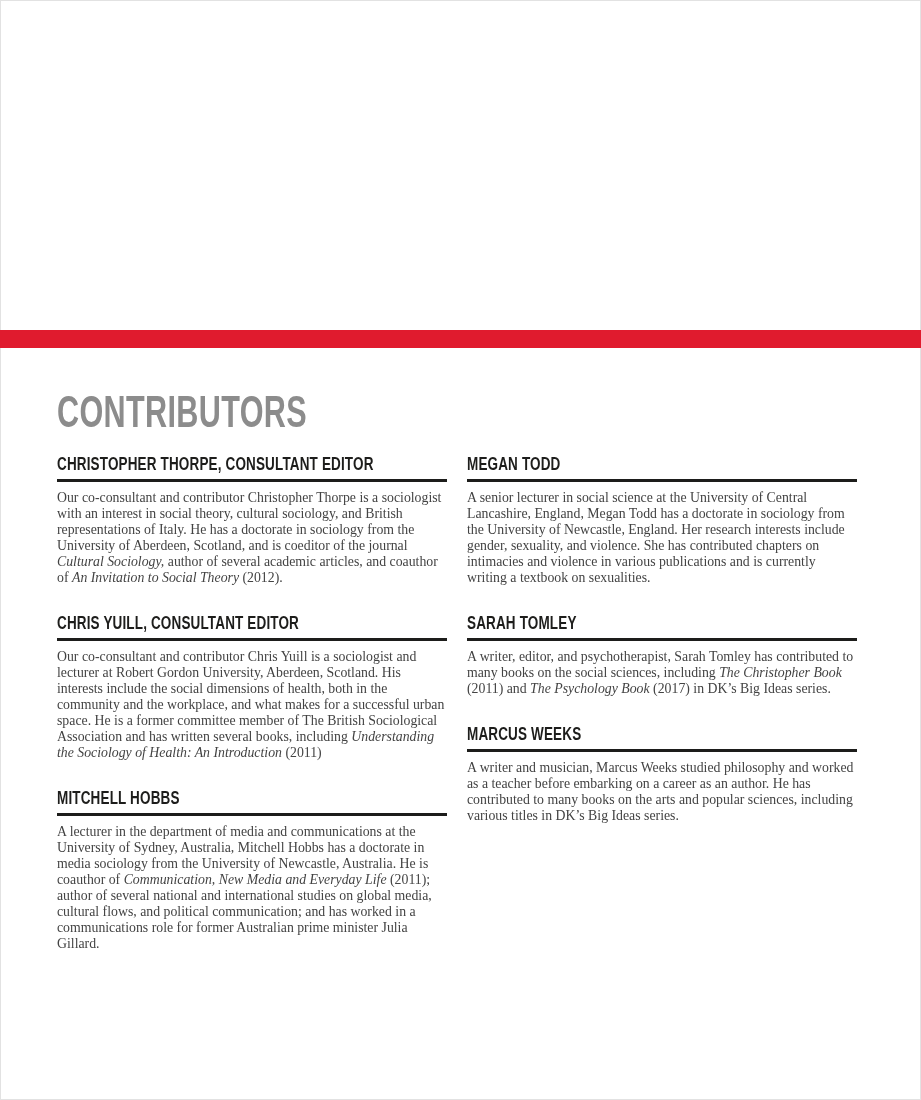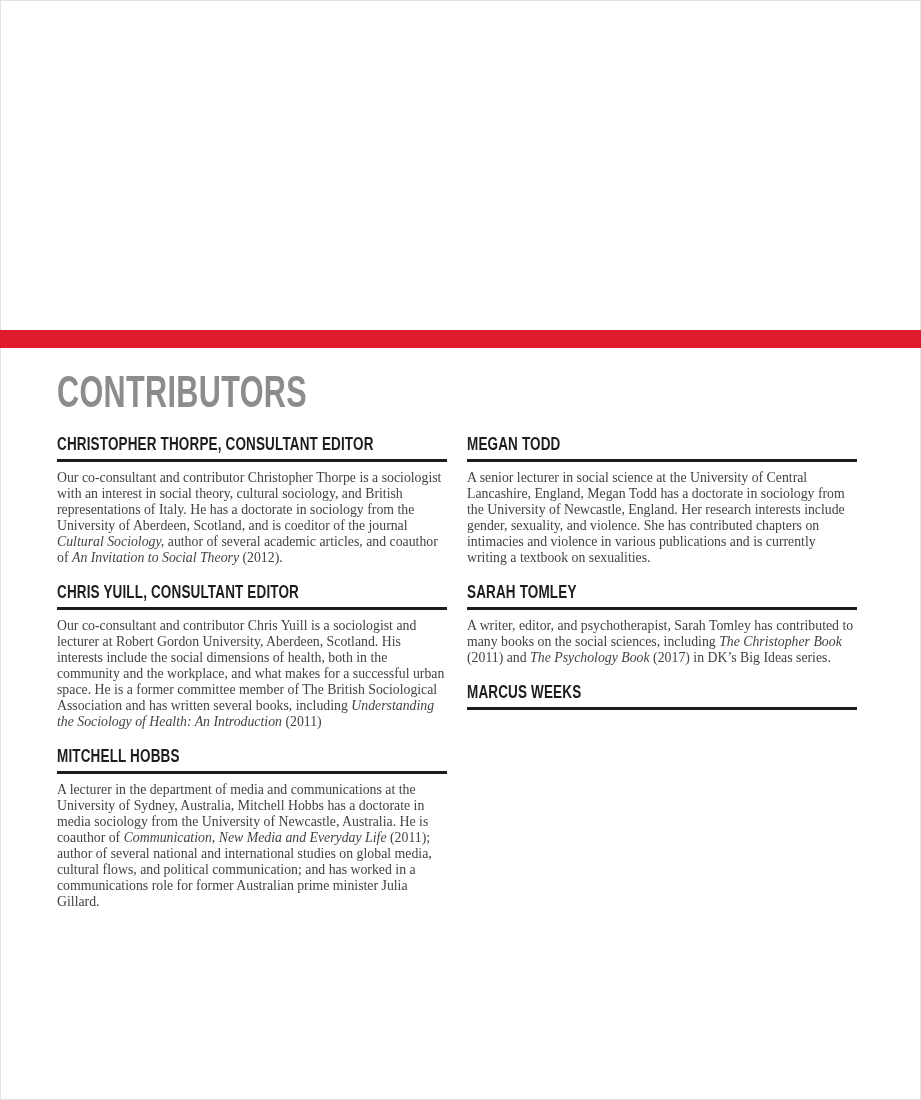--- a/index.html
+++ b/index.html
@@ -20,21 +20,21 @@
     left: 0;
     top: 330px;
     width: 921px;
     height: 18px;
     background: #e01b2e; 
   }
 
   .content {
     position: absolute;
     left: 57px;
-    top: 348px;
+    top: 368px;
     width: 808px;
   }
 
   .page-title {
     margin: 21px 0 0 0;
     font-family: "Liberation Sans", "DejaVu Sans", sans-serif;
     font-weight: 700;
     font-size: 45px;
     line-height: 45px;
     letter-spacing: 0.5px;
@@ -45,21 +45,21 @@
   }
 
   .columns {
     display: flex;
     gap: 20px;
     margin-top: 21px;
   }
 
   .col { width: 390px; }
 
-  section.contributor + section.contributor { margin-top: 17px; }
+  section.contributor + section.contributor { margin-top: 28px; }
 
   .contrib-heading {
     margin: 0;
     font-family: "Liberation Sans", "DejaVu Sans", sans-serif;
     font-weight: 700;
     font-size: 18px;
     line-height: 18px;
     letter-spacing: 0.2px;
     color: #1d1d1b;
     transform: scale(0.75, 1);
@@ -115,17 +115,18 @@
             <p class="contrib-bio" style="color: rgb(67, 67, 67);"><span>A senior lecturer in social science at the University of Central Lancashire, England, Megan Todd has a doctorate in sociology from the University of Newcastle, England. Her research interests include gender, sexuality, and violence. She has contributed chapters on intimacies and violence in various publications and is currently writing a textbook on sexualities.</span></p>
           </section>
           <section class="contributor">
             <h2 class="contrib-heading" style="color: rgb(29, 29, 27);">SARAH TOMLEY</h2>
             <div class="heading-rule" style="background: rgb(29, 29, 27);"></div>
             <p class="contrib-bio" style="color: rgb(67, 67, 67);"><span>A writer, editor, and psychotherapist, Sarah Tomley has contributed to many books on the social sciences, including </span><em>The Christopher Book</em><span> (2011) and </span><em>The Psychology Book</em><span> (2017) in DK’s Big Ideas series.</span></p>
           </section>
           <section class="contributor">
             <h2 class="contrib-heading" style="color: rgb(29, 29, 27);">MARCUS WEEKS</h2>
             <div class="heading-rule" style="background: rgb(29, 29, 27);"></div>
+            <p class="contrib-bio" style="color: rgb(67, 67, 67);"><span>A writer and musician, Marcus Weeks studied philosophy and worked as a teacher before embarking on a career as an author. He has contributed to many books on the arts and popular sciences, including various titles in DK’s Big Ideas series.</span></p>
           </section>
         </div>
     </div>
   </div>
 </div>
 
 </body></html>

